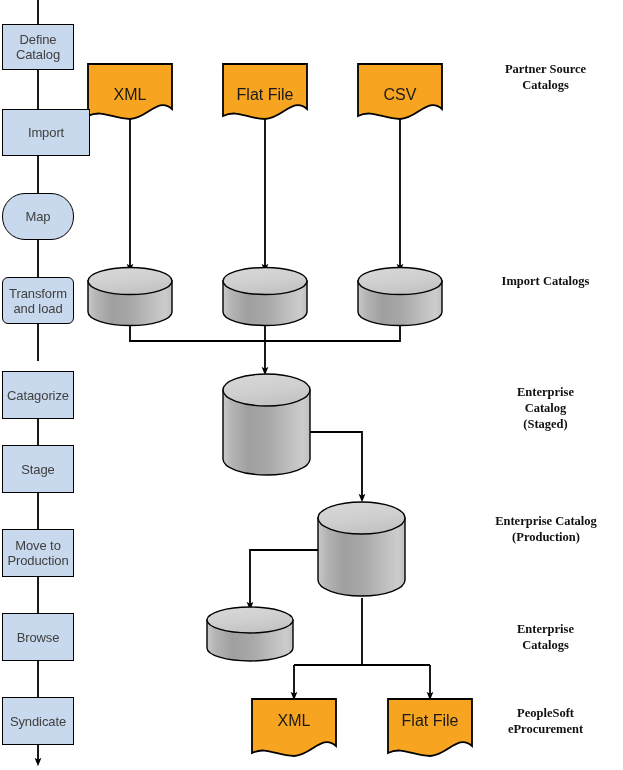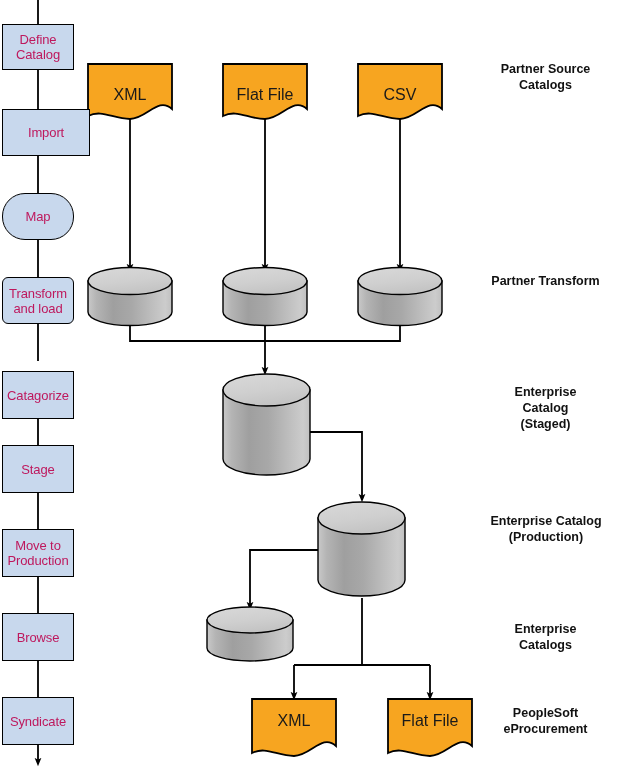--- a/index.html
+++ b/index.html
@@ -30,21 +30,21 @@
   .step-box {
     position: absolute;
     box-sizing: border-box;
     background: #c8d8ed;
     border: 1.4px solid #000000;
     display: flex;
     align-items: center;
     justify-content: center;
     text-align: center;
     font-size: 13px;
-    color: #be185d;
+    color: #404040;
     line-height: 15px;
     font-family: "Liberation Sans", sans-serif;
     letter-spacing: -0.1px;
   }
   .step-box span { display: block; white-space: pre-line; }
   .doc-label {
     position: absolute;
     width: 100%;
     text-align: center;
     font-size: 16px;
@@ -54,21 +54,21 @@
   }
 
   
   .side-label {
     position: absolute;
     text-align: center;
     font-size: 12.5px;
     font-weight: bold;
     color: #111111;
     line-height: 16px;
-    font-family: Liberation Sans, sans-serif;
+    font-family: Liberation Serif, serif;
     white-space: pre-line;
   }
 </style>
 </head>
 <body>
 
 <div id="diagram">
 
   <svg id="svg-layer" viewBox="0 0 623 770">
     <defs>
@@ -212,21 +212,21 @@
 
   <div class="doc-label" style="left:88px;  top:86px; width:84px;">XML</div>
   <div class="doc-label" style="left:223px; top:86px; width:84px;">Flat File</div>
   <div class="doc-label" style="left:358px; top:86px; width:84px;">CSV</div>
 
   <div class="doc-label" style="left:252px; top:712px; width:84px;">XML</div>
   <div class="doc-label" style="left:388px; top:712px; width:84px;">Flat File</div>
 
   <div class="side-label" style="left:478px; top:61px;  width:135px;">Partner Source
 Catalogs</div>
-  <div class="side-label" style="left:478px; top:273px; width:135px;">Partner Transform</div>
+  <div class="side-label" style="left:478px; top:273px; width:135px;">Import Catalogs</div>
   <div class="side-label" style="left:478px; top:384px; width:135px;">Enterprise
 Catalog
 (Staged)</div>
   <div class="side-label" style="left:473px; top:513px; width:146px;">Enterprise Catalog
 (Production)</div>
   <div class="side-label" style="left:478px; top:621px; width:135px;">Enterprise
 Catalogs</div>
   <div class="side-label" style="left:478px; top:705px; width:135px;">PeopleSoft
 eProcurement</div>
 

